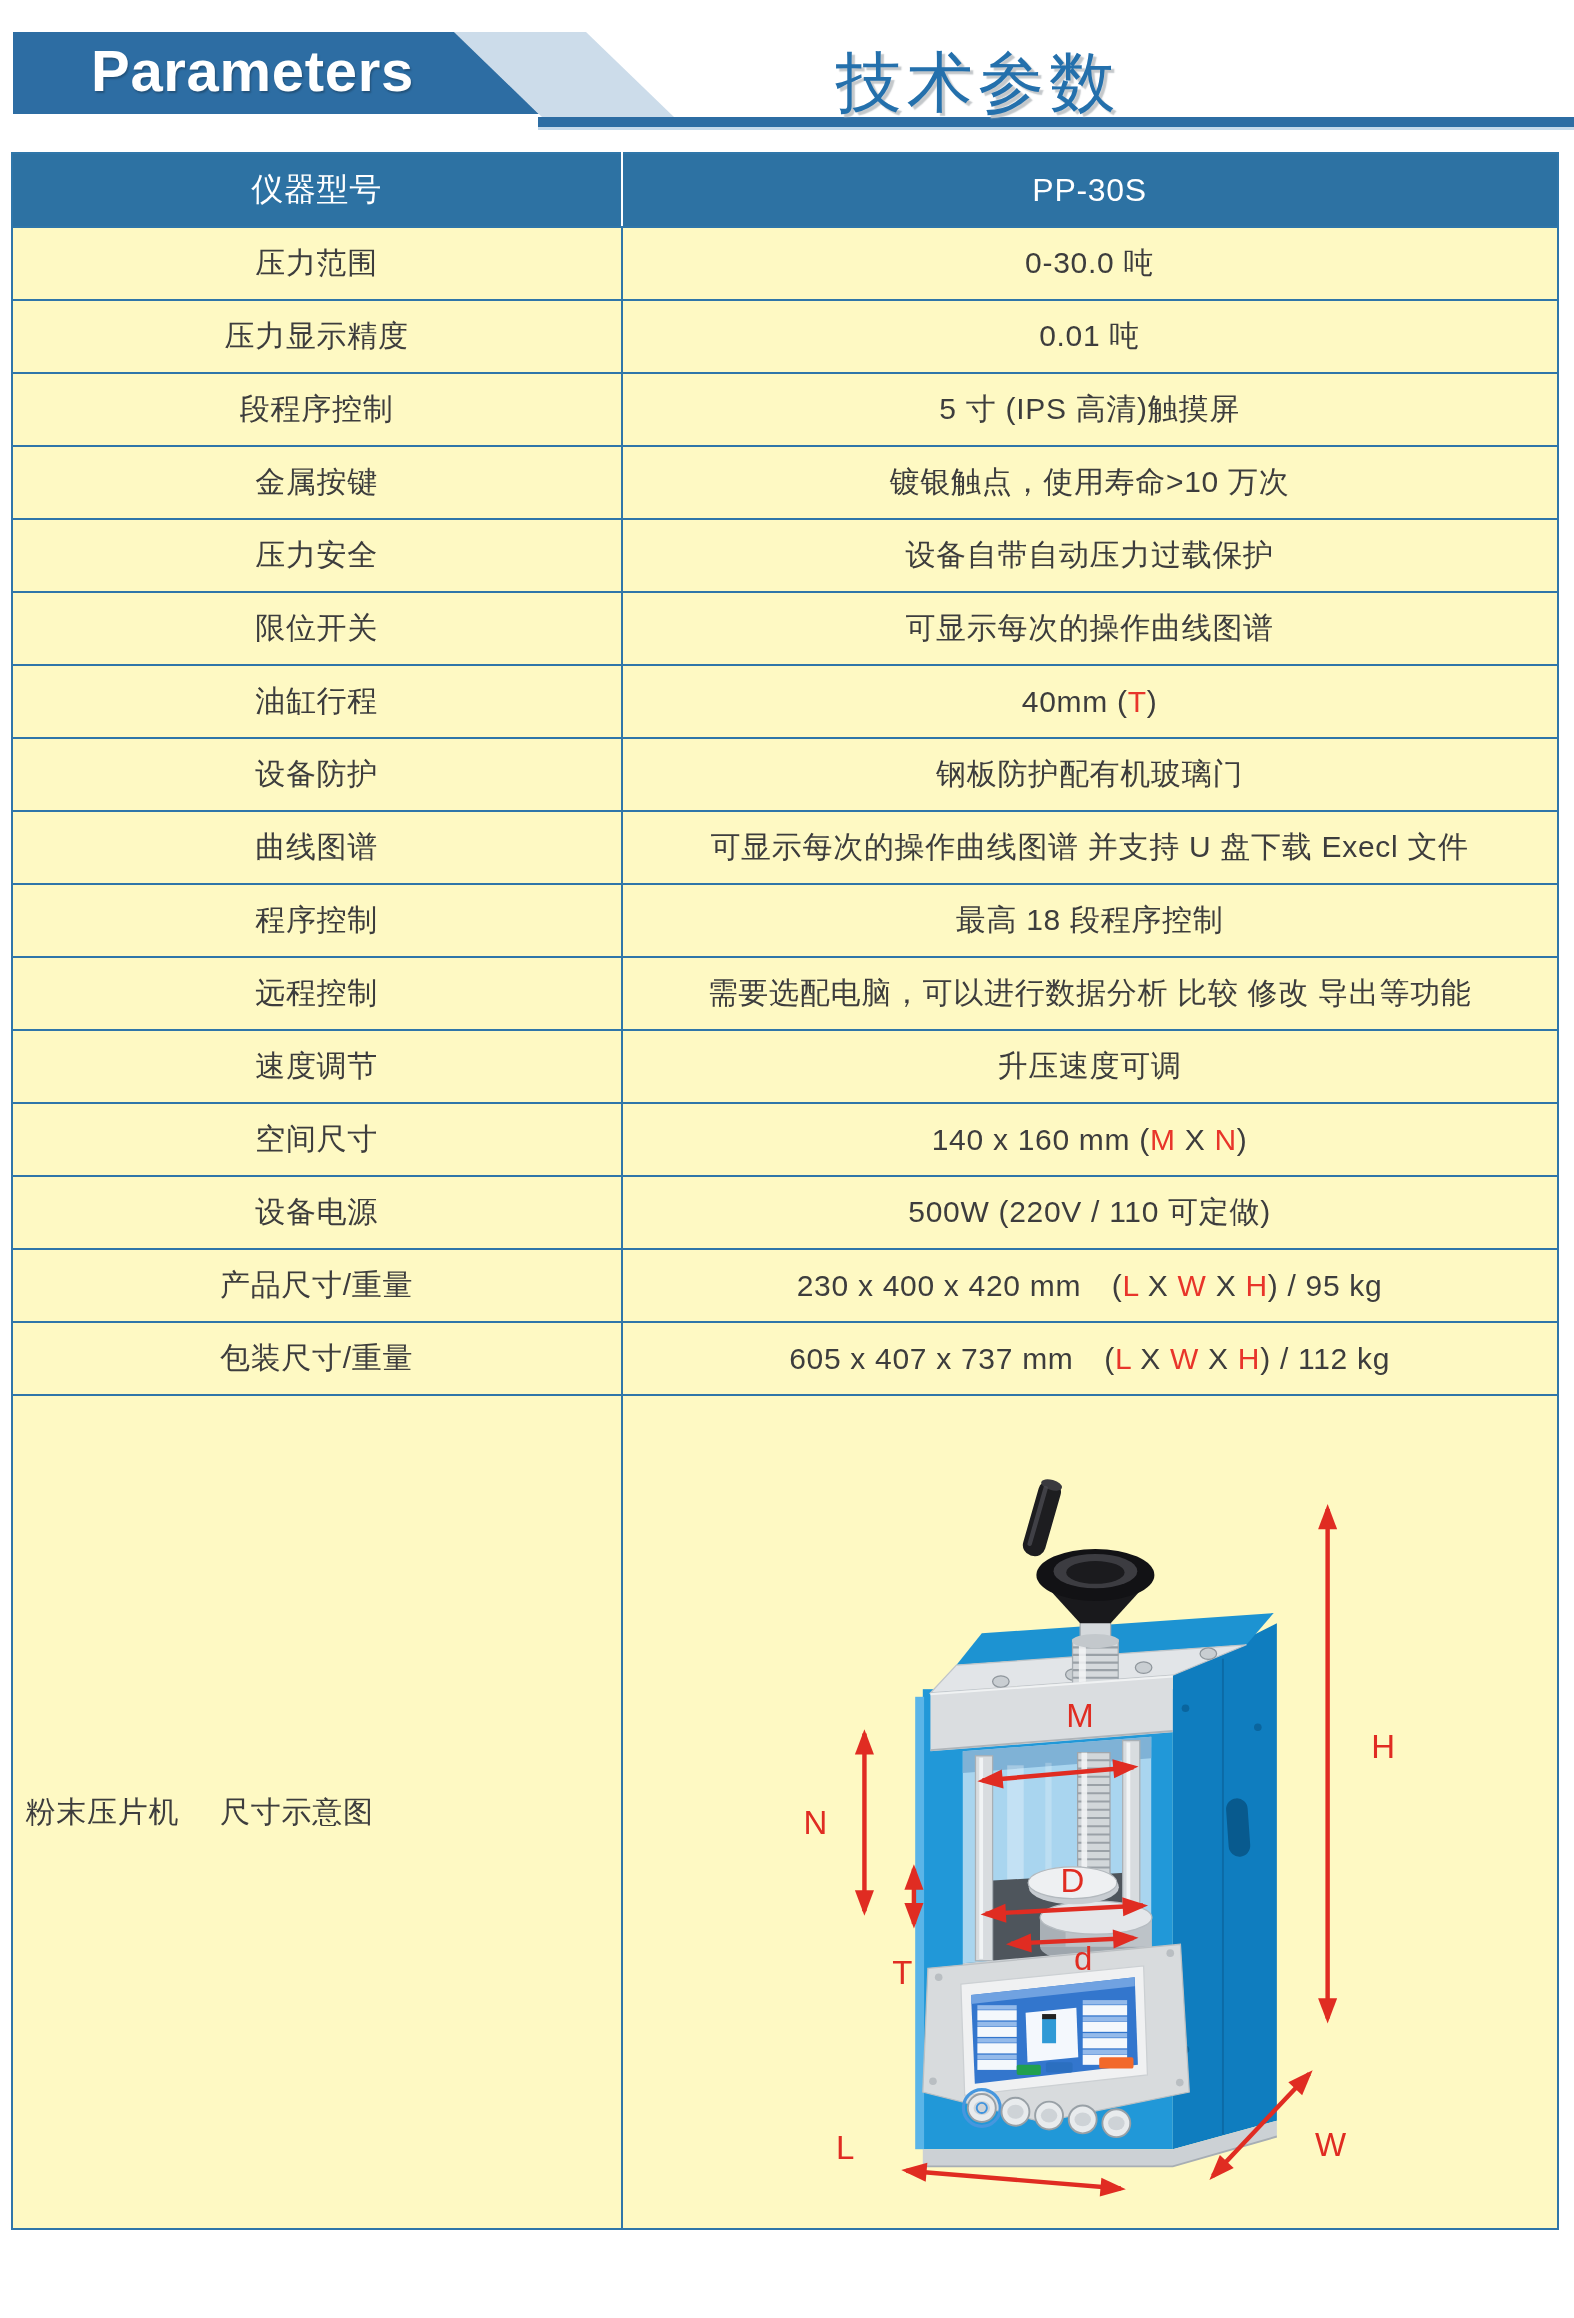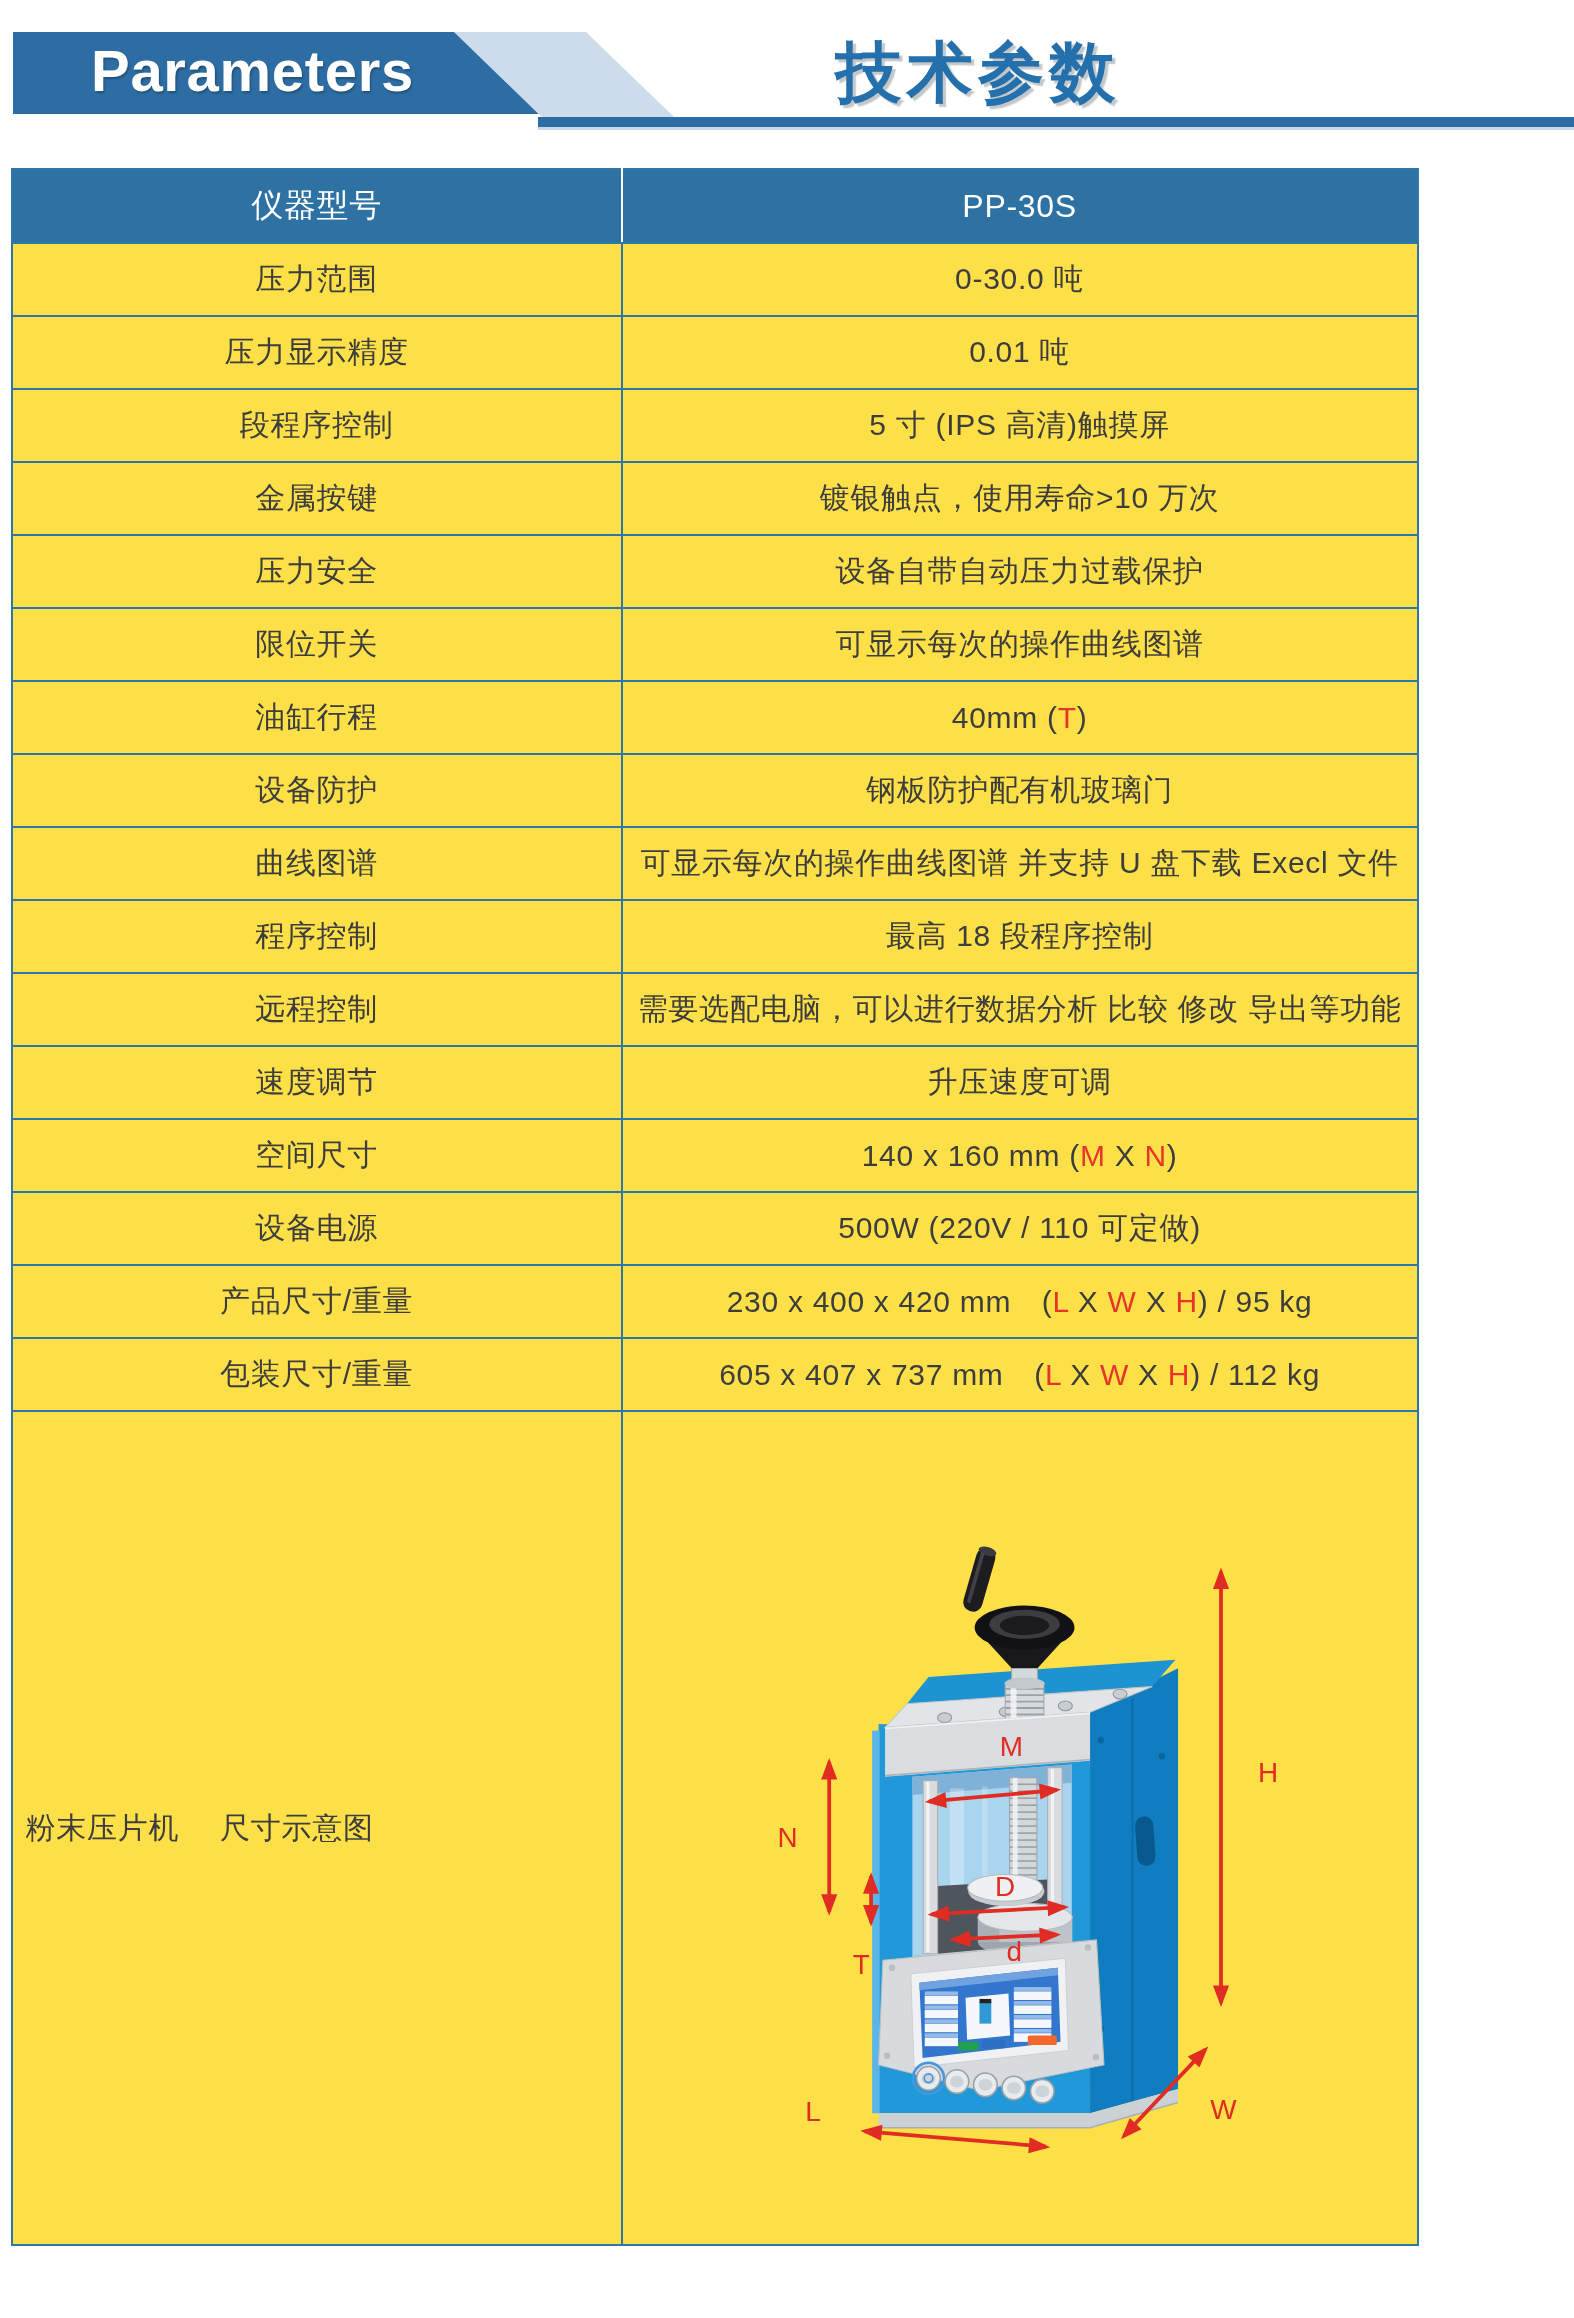--- a/index.html
+++ b/index.html
@@ -9,26 +9,26 @@
   .hdr{position:absolute;left:0;top:0;width:1575px;height:139px;}
   .hdr-strip{position:absolute;left:538px;right:0;top:117px;height:10px;background:#2d6da3;}
   .hdr-strip-light{position:absolute;left:538px;right:0;top:127px;height:3.3px;background:#c5d9ea;}
   .hdr-light{position:absolute;left:454px;top:32px;width:220px;height:85px;background:#ccdcea;
              clip-path:polygon(0 0,132px 0,220px 85px,88px 85px);}
   .hdr-dark{position:absolute;left:13px;top:32px;width:538px;height:82px;background:#2d6da3;
             clip-path:polygon(0 0,441px 0,538px 94px,0 94px);}
   .hdr-dark span{position:absolute;left:78px;top:50%;transform:translateY(-54%);
             color:#ffffff;font-size:58px;font-weight:700;letter-spacing:0.7px;
             text-shadow:1.3px 2px 2px rgba(0,0,0,.25);}
-  .hdr-title{position:absolute;left:978px;top:28px;transform:translateX(-50%);
-            color:#2470ac;font-size:66px;font-weight:700;letter-spacing:5.3px;white-space:nowrap;
+  .hdr-title{position:absolute;left:978px;top:38px;transform:translateX(-50%);
+            color:#2470ac;font-size:66px;font-weight:400;letter-spacing:5.3px;white-space:nowrap;
             text-shadow:3.3px 2.6px 1.3px #c3c7ca;}
   
-  table.spec{position:absolute;left:10.6px;top:168px;width:1408px;border-collapse:collapse;
-             table-layout:fixed;background:#fde047;}
+  table.spec{position:absolute;left:10.6px;top:152px;width:1548px;border-collapse:collapse;
+             table-layout:fixed;background:#fef9c3;}
   table.spec td{border:2.6px solid #2f76a9;text-align:center;vertical-align:middle;
              color:#3d3d3d;font-size:30px;font-weight:400;letter-spacing:0.7px;padding:0 13px;}
   tr.model{height:74px;}
   tr.model td{background:#2d72a3;color:#ffffff;font-size:32px;}
   tr.model td.c1{border-right:2px solid #ffffff;}
   tr.data{height:73px;padding-left:39px;}
   tr.diagram{height:834px;}
   td.diagram-label .stack{display:flex;flex-direction:row;align-items:center;gap:41px;}
   td.diagram-cell{padding:0;position:relative;}
   td.diagram-cell svg{display:block;width:100%;height:100%;}

